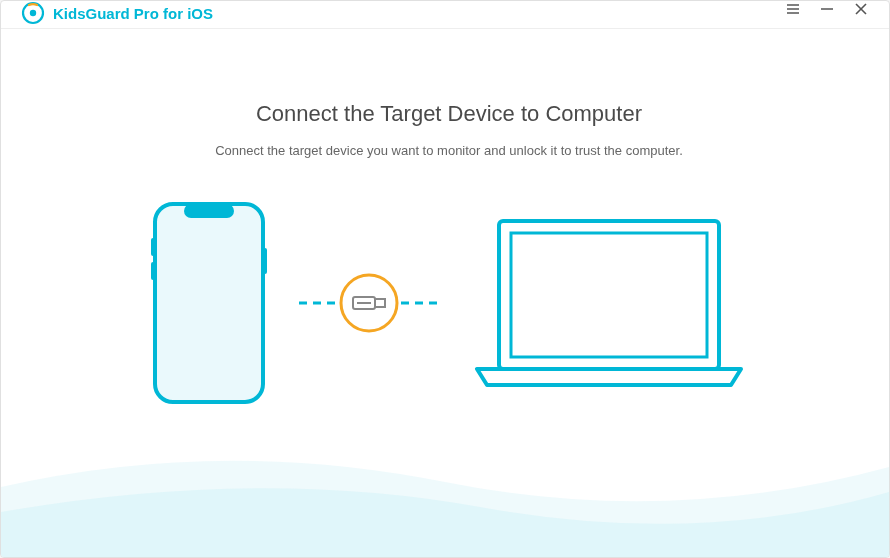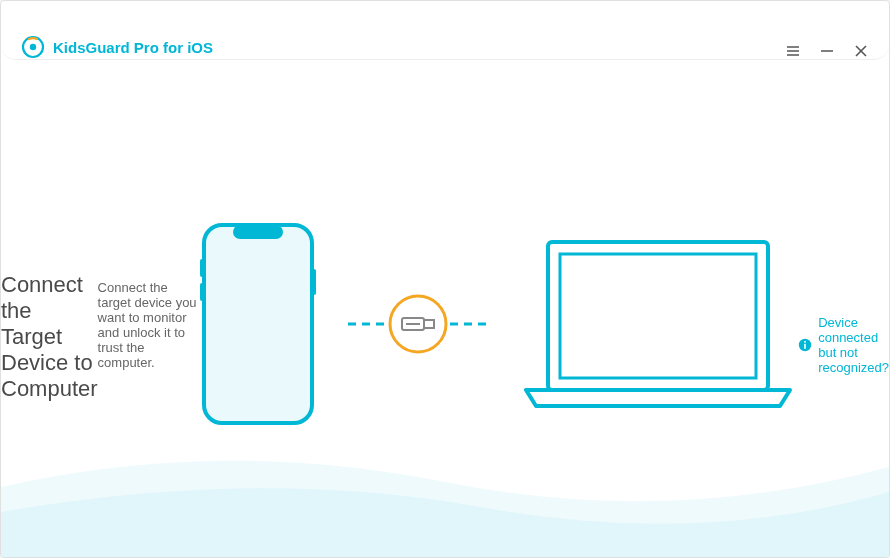--- a/index.html
+++ b/index.html
@@ -19,27 +19,26 @@
       height: 558px;
       background: #ffffff;
       border: 1px solid #e0e0e0;
       border-radius: 4px;
       display: flex;
       flex-direction: column;
       position: relative;
       overflow: hidden;
     }
     .titlebar {
-      height: 59px;
-      display: flex;
-      align-items: flex-end;
+      height: 28px;
+      display: flex;
+      align-items: flex-start;
       justify-content: space-between;
       padding: 0 20px;
       border-bottom: 1px solid #eeeeee;
-      border-radius: 15px;
     }
     .brand {
       display: flex;
       align-items: center;
       gap: 8px;
     }
     .brand-icon {
       width: 24px;
       height: 24px;
     }
@@ -58,23 +57,25 @@
       height: 16px;
       display: flex;
       align-items: center;
       justify-content: center;
       cursor: pointer;
       color: #555;
     }
     .content {
       flex: 1;
       display: flex;
+      flex-direction: column;
       align-items: center;
       padding-top: 72px;
       position: relative;
+      padding-left: 8px;
     }
     .main-title {
       font-size: 22px;
       color: #4a4a4a;
       font-weight: 500;
       margin-bottom: 16px;
     }
     .subtitle {
       font-size: 13px;
       color: #666666;
@@ -187,24 +188,14 @@
         </svg>
       </div>
 
       <svg class="laptop-svg" viewBox="0 0 280 180">
         <rect x="30" y="8" width="220" height="148" rx="4" fill="none" stroke="#00b7d6" stroke-width="4"></rect>
         <rect x="42" y="20" width="196" height="124" fill="none" stroke="#00b7d6" stroke-width="3"></rect>
         <path d="M 8 156 L 272 156 L 262 172 L 18 172 Z" fill="none" stroke="#00b7d6" stroke-width="4" stroke-linejoin="round"></path>
       </svg>
     </div>
 
-    <div class="help-link">
-      <span class="help-icon">
-        <svg viewBox="0 0 14 14" width="14" height="14">
-          <circle cx="7" cy="7" r="6.2" fill="#00b7d6"></circle>
-          <rect x="6.2" y="3" width="1.6" height="1.6" fill="#fff"></rect>
-          <rect x="6.2" y="5.8" width="1.6" height="5" fill="#fff"></rect>
-        </svg>
-      </span>
-      <span>Device connected but not recognized?</span>
-    </div>
   </div>
 </div>
 
 </body></html>

